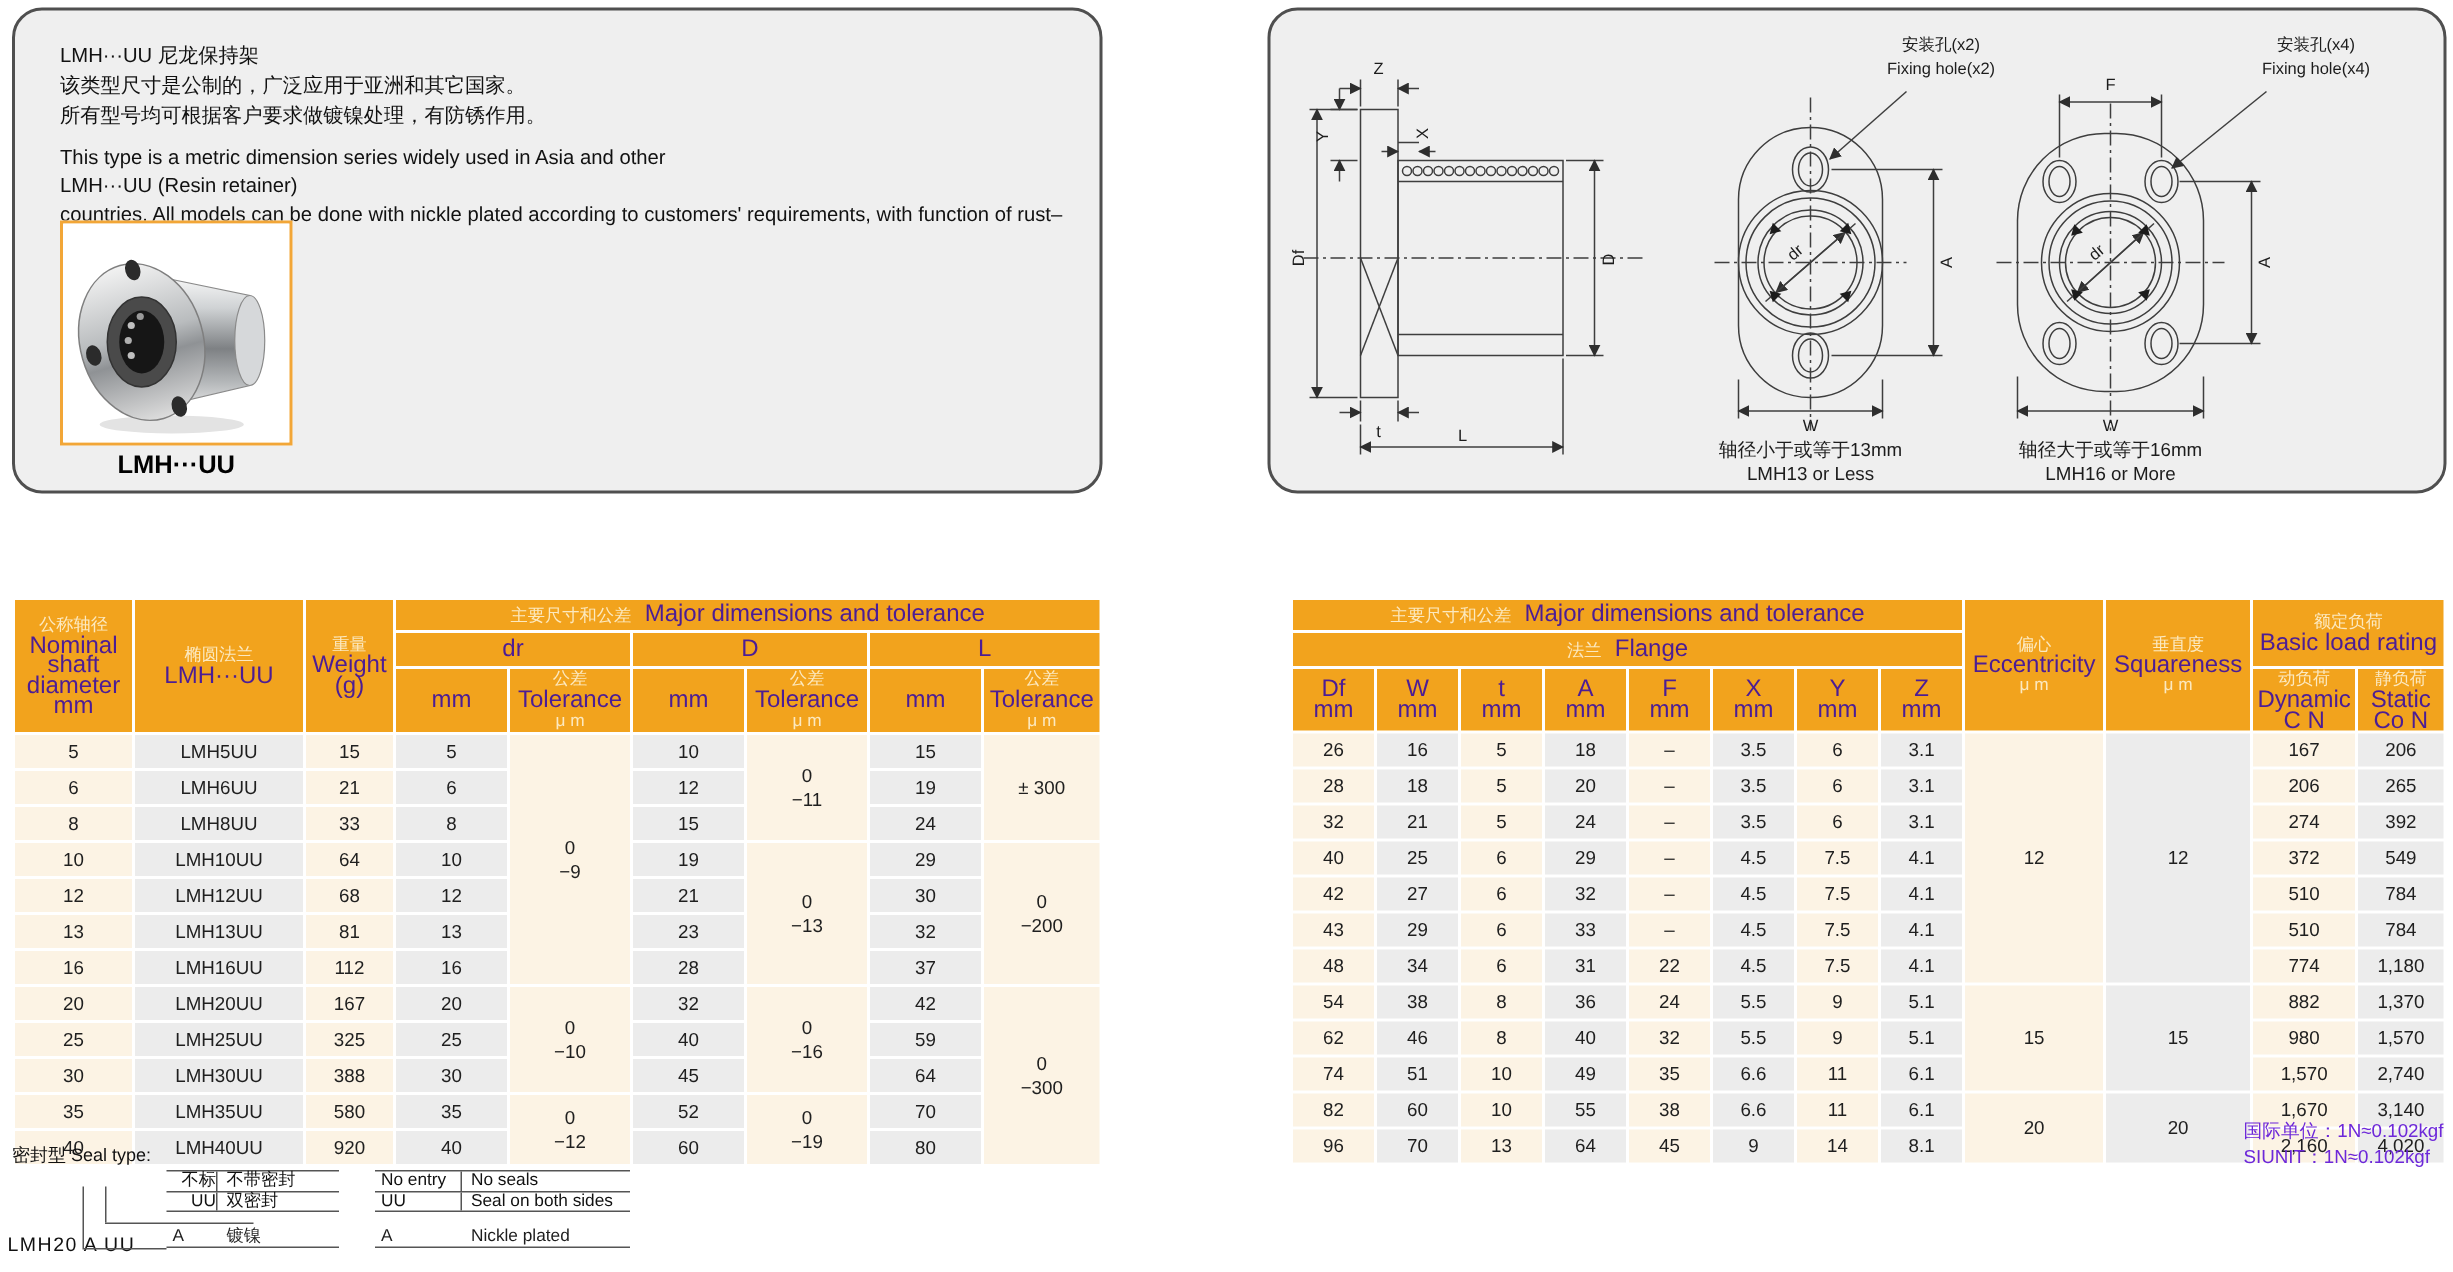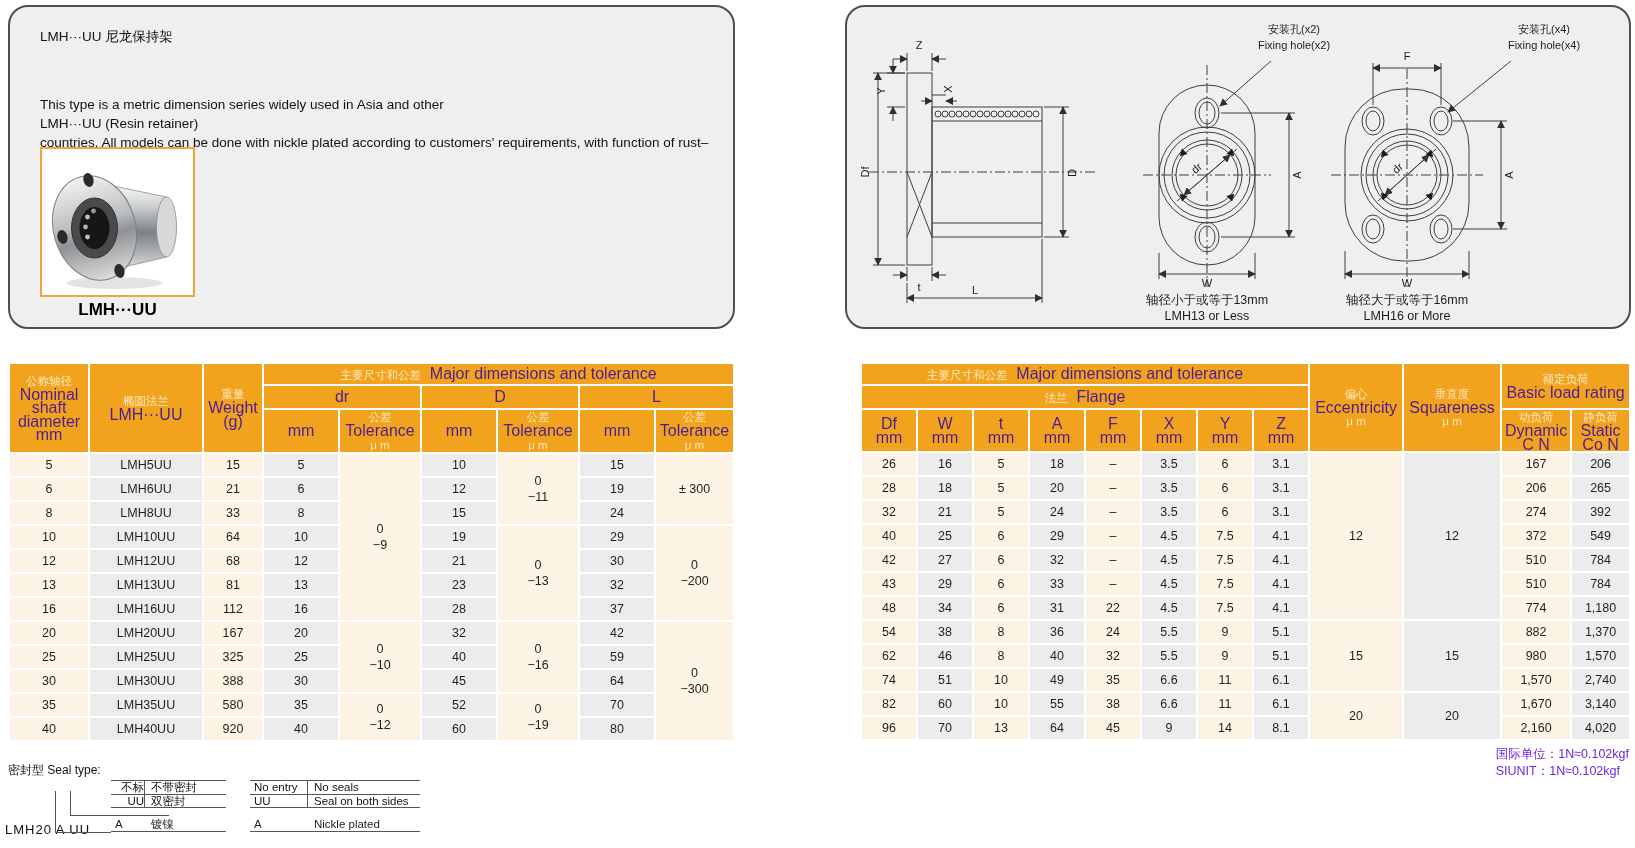--- a/index.html
+++ b/index.html
@@ -13,21 +13,21 @@
   #panel-drawing { left:845px; top:5px; width:786px; height:324px; }
 
   .zh-block { position:absolute; left:30px; top:20px; font-size:13.5px; line-height:20px; color:#111; }
   .en-block { position:absolute; left:30px; top:88px; font-size:13.5px; line-height:19px; color:#111; }
 
   .photo { position:absolute; left:30px; top:140px; width:155px; height:150px; background:#fff; border:2px solid #f2a637; }
   .photo svg { display:block; width:100%; height:100%; }
   .photo-label { position:absolute; left:30px; top:293px; width:155px; text-align:center; font-size:17px; font-weight:bold; color:#000; }
 
   
-  table { border-collapse:separate; border-spacing:2px; table-layout:fixed; background:#fff; }
+  table { border-collapse:separate; border-spacing:2px; table-layout:fixed; background:#fff;margin-top:36px; }
   #left-table  { position:absolute; left:8px;   top:362px; width:727px; }
   #right-table { position:absolute; left:860px; top:362px; width:771px; }
   th { background:#f2a31d; font-weight:normal; vertical-align:middle; text-align:center; padding:0; }
   .h1 th { height:20px; } .h2 th { height:22px; } .h3 th { height:36px; }
   th .zh { color:#fce9c0; font-size:11.5px; line-height:14px; display:block; }
   th .en { color:#4c1d95; font-size:16px; font-weight:normal; line-height:13.5px; display:block; }
   th .pair { display:block; }
   th .pair .zh, th .pair .en { display:inline; }
   .pre { white-space:pre-line; }
   td { height:22px; text-align:center; vertical-align:middle; font-size:12.5px; color:#1f1f1f; padding:0; }
@@ -54,20 +54,22 @@
   svg .cap { font-family:"Liberation Sans", sans-serif; font-size:12.5px; fill:#1c1c1c; }
 </style>
 </head>
 <body>
 
 <div class="stage">
 
   <div class="panel" id="panel-intro">
     <div class="zh-block">
       <div>LMH···UU 尼龙保持架</div>
+      <div>该类型尺寸是公制的，广泛应用于亚洲和其它国家。</div>
+      <div>所有型号均可根据客户要求做镀镍处理，有防锈作用。</div>
     </div>
     <div class="en-block">
       <div>This type is a metric dimension series widely used in Asia and other</div>
       <div>LMH···UU (Resin retainer)</div>
       <div>countries. All models can be done with nickle plated according to customers' requirements, with function of rust–proof.</div>
     </div>
     <div class="photo">
       <svg viewBox="0 0 150 146">
         <defs>
           <linearGradient id="metal" x1="0" y1="0" x2="0" y2="1">

